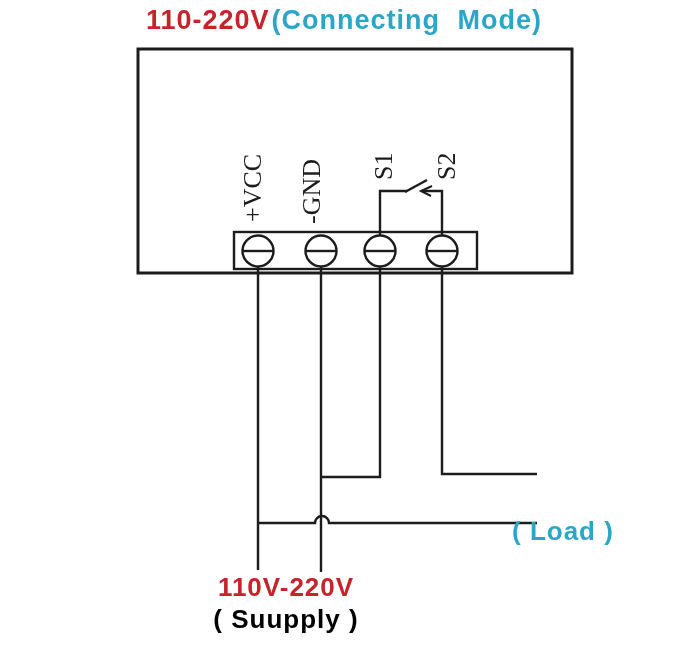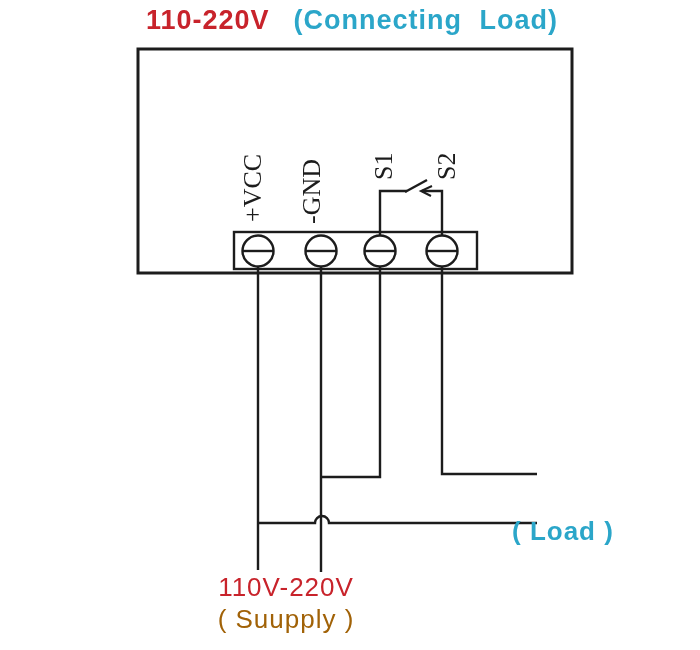--- a/index.html
+++ b/index.html
@@ -4,35 +4,35 @@
 <style>
   html,body{margin:0;padding:0;background:#ffffff;}
   .stage{
     position:relative;width:700px;height:650px;background:#ffffff;overflow:hidden;
     font-family:"Liberation Sans",sans-serif;
   }
   svg{position:absolute;left:0;top:0;}
   .shape{stroke:#1c1c1c;fill:none;}
   .filled{fill:#ffffff;stroke:#1c1c1c;}
   .title-row{
-    position:absolute;left:146px;top:5px;display:flex;gap:24px;align-items:baseline;
+    position:absolute;left:146px;top:5px;display:flex;gap:2px;align-items:baseline;
     font-size:27px;font-weight:bold;letter-spacing:1px;white-space:nowrap;
   }
   .mode-text{word-spacing:9px;}
   .term-label{
     position:absolute;font-family:"Liberation Serif",serif;font-size:26px;line-height:26px;
     color:#1c1c1c;white-space:nowrap;transform-origin:left bottom;transform:rotate(-90deg);
   }
   .load-label{
     position:absolute;left:512px;top:483px;font-size:26px;font-weight:bold;
     letter-spacing:1px;white-space:nowrap;
   }
   .supply-block{
     position:absolute;left:150px;top:572px;width:272px;text-align:center;
-    font-weight:normal;white-space:nowrap;
+    font-weight:bold;white-space:nowrap;
   }
   .supply-voltage{font-size:26px;letter-spacing:1px;}
   .supply-label{font-size:26px;letter-spacing:1px;margin-top:1px;}
 </style>
 </head>
 <body>
 
 <div class="stage">
 
   <svg width="700" height="650" viewBox="0 0 700 650">
@@ -65,28 +65,28 @@
       <line x1="364.5" y1="251" x2="395.5" y2="251" class="shape" stroke-width="2.4"></line>
     </g>
     <g>
       <circle cx="442" cy="251" r="15.5" class="filled" stroke-width="2.4"></circle>
       <line x1="426.5" y1="251" x2="457.5" y2="251" class="shape" stroke-width="2.4"></line>
     </g>
   </svg>
 
   <div class="title-row">
     <span style="color: rgb(200, 35, 43);">110-220V</span>
-    <span class="mode-text" style="color: rgb(43, 166, 201);">(Connecting Load)</span>
+    <span class="mode-text" style="color: rgb(43, 166, 201);">(Connecting Mode)</span>
   </div>
 
   <div class="term-label" style="left:266px;top:196px;">+VCC</div>
   <div class="term-label" style="left:325px;top:198px;">-GND</div>
   <div class="term-label" style="left:397px;top:154px;">S1</div>
   <div class="term-label" style="left:460px;top:154px;">S2</div>
 
   <div class="load-label" style="color: rgb(43, 166, 201); margin-top: 33px;">( Load )</div>
 
   <div class="supply-block">
     <div class="supply-voltage" style="color: rgb(200, 35, 43);">110V-220V</div>
-    <div class="supply-label" style="color: #a16207;">( Suupply )</div>
+    <div class="supply-label" style="color: #000000;">( Suupply )</div>
   </div>
 
 </div>
 
 </body></html>

